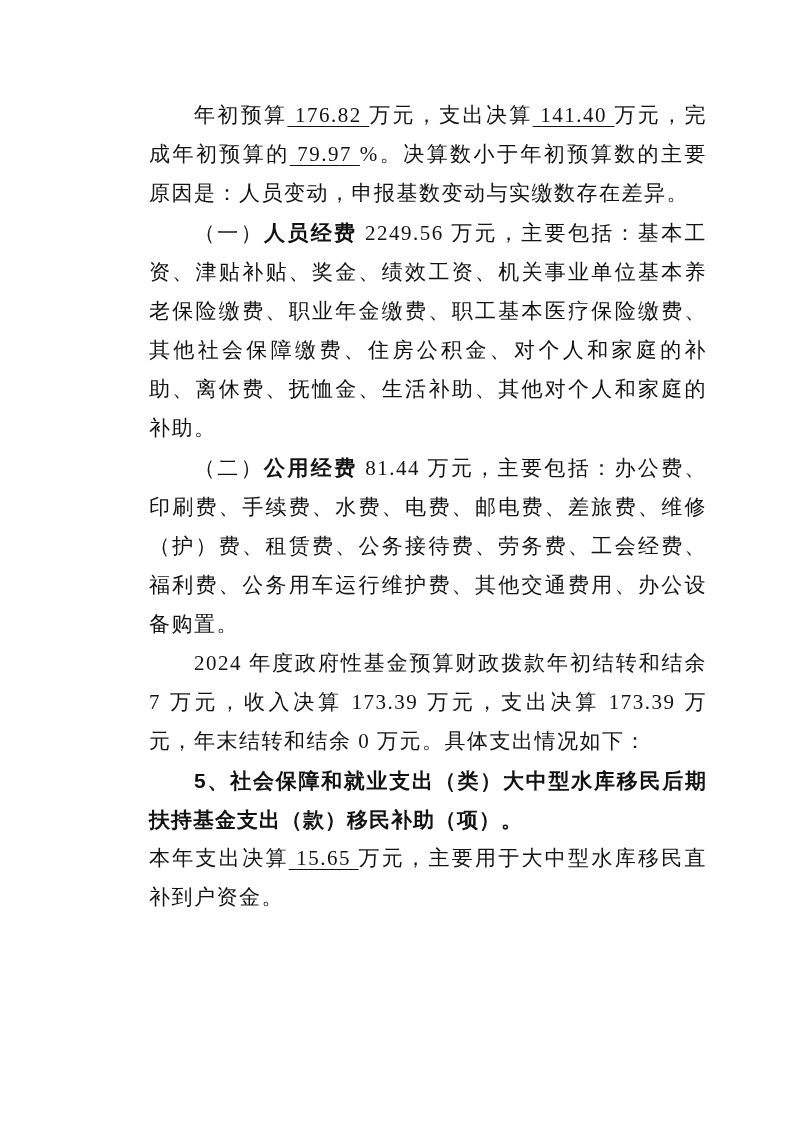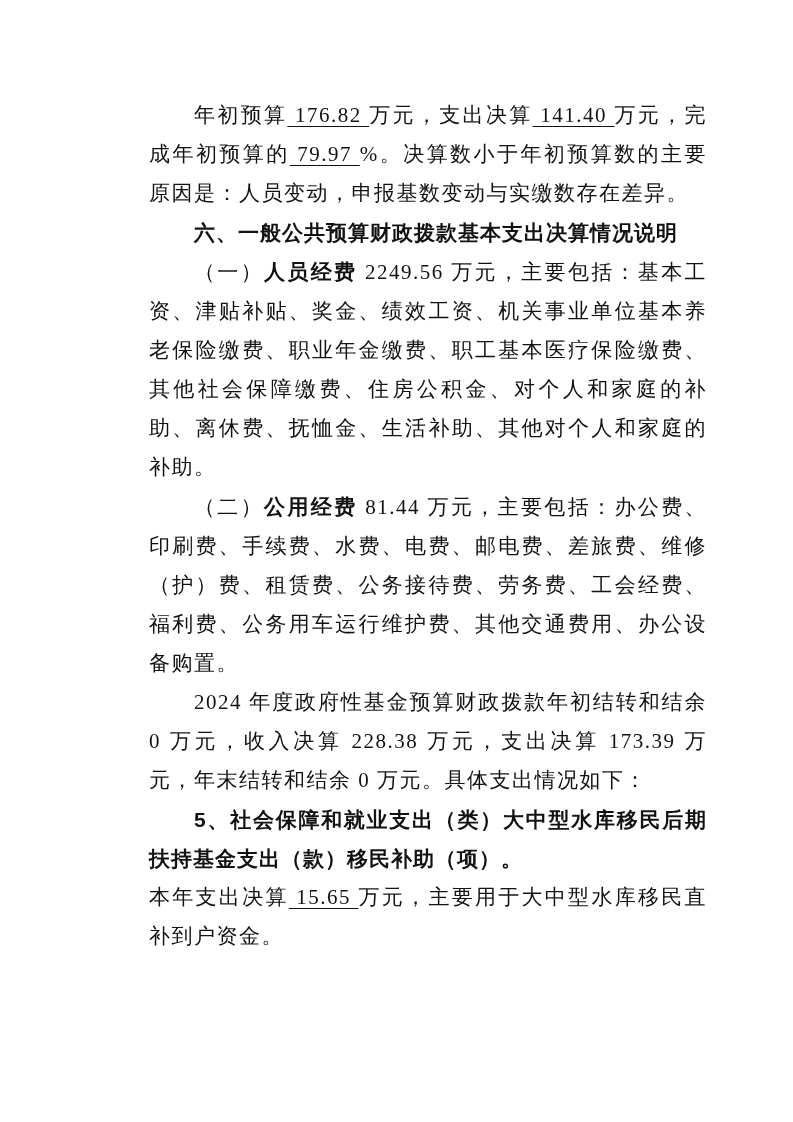--- a/index.html
+++ b/index.html
@@ -50,28 +50,27 @@
   }
 </style>
 </head>
 <body>
 
 <div class="page">
   <div class="content">
 
     <p class="indent"><span>年初预算</span><span class="u"> 176.82 </span><span>万元，支出决算</span><span class="u"> 141.40 </span><span>万元，完成年初预算的</span><span class="u"> 79.97 </span><span>%。决算数小于年初预算数的主要原因是：人员变动，申报基数变动与实缴数存在差异。</span></p>
 
-    <p class="indent heading">六、一般公共预算财政拨款基本支出决算情况说明</p>
 
 
     <p class="indent"><span>（一）</span><span class="bold-run">人员经费</span><span> 2249.56 万元，主要包括：基本工资、津贴补贴、奖金、绩效工资、机关事业单位基本养老保险缴费、职业年金缴费、职工基本医疗保险缴费、其他社会保障缴费、住房公积金、对个人和家庭的补助、离休费、抚恤金、生活补助、其他对个人和家庭的补助。</span></p>
 
     <p class="indent"><span>（二）</span><span class="bold-run">公用经费</span><span> 81.44 万元，主要包括：办公费、印刷费、手续费、水费、电费、邮电费、差旅费、维修（护）费、租赁费、公务接待费、劳务费、工会经费、福利费、公务用车运行维护费、其他交通费用、办公设备购置。</span></p>
 
 
-    <p class="indent">2024 年度政府性基金预算财政拨款年初结转和结余 0 万元，收入决算 228.38 万元，支出决算 173.39 万元，年末结转和结余 0 万元。具体支出情况如下：</p>
+    <p class="indent">2024 年度政府性基金预算财政拨款年初结转和结余 7 万元，收入决算 173.39 万元，支出决算 173.39 万元，年末结转和结余 0 万元。具体支出情况如下：</p>
 
     <p class="indent heading">5、社会保障和就业支出（类）大中型水库移民后期扶持基金支出（款）移民补助（项）。</p>
 
     <p><span>本年支出决算</span><span class="u"> 15.65 </span><span>万元，主要用于大中型水库移民直补到户资金。</span></p>
 
   </div>
 </div>
 
 </body></html>

